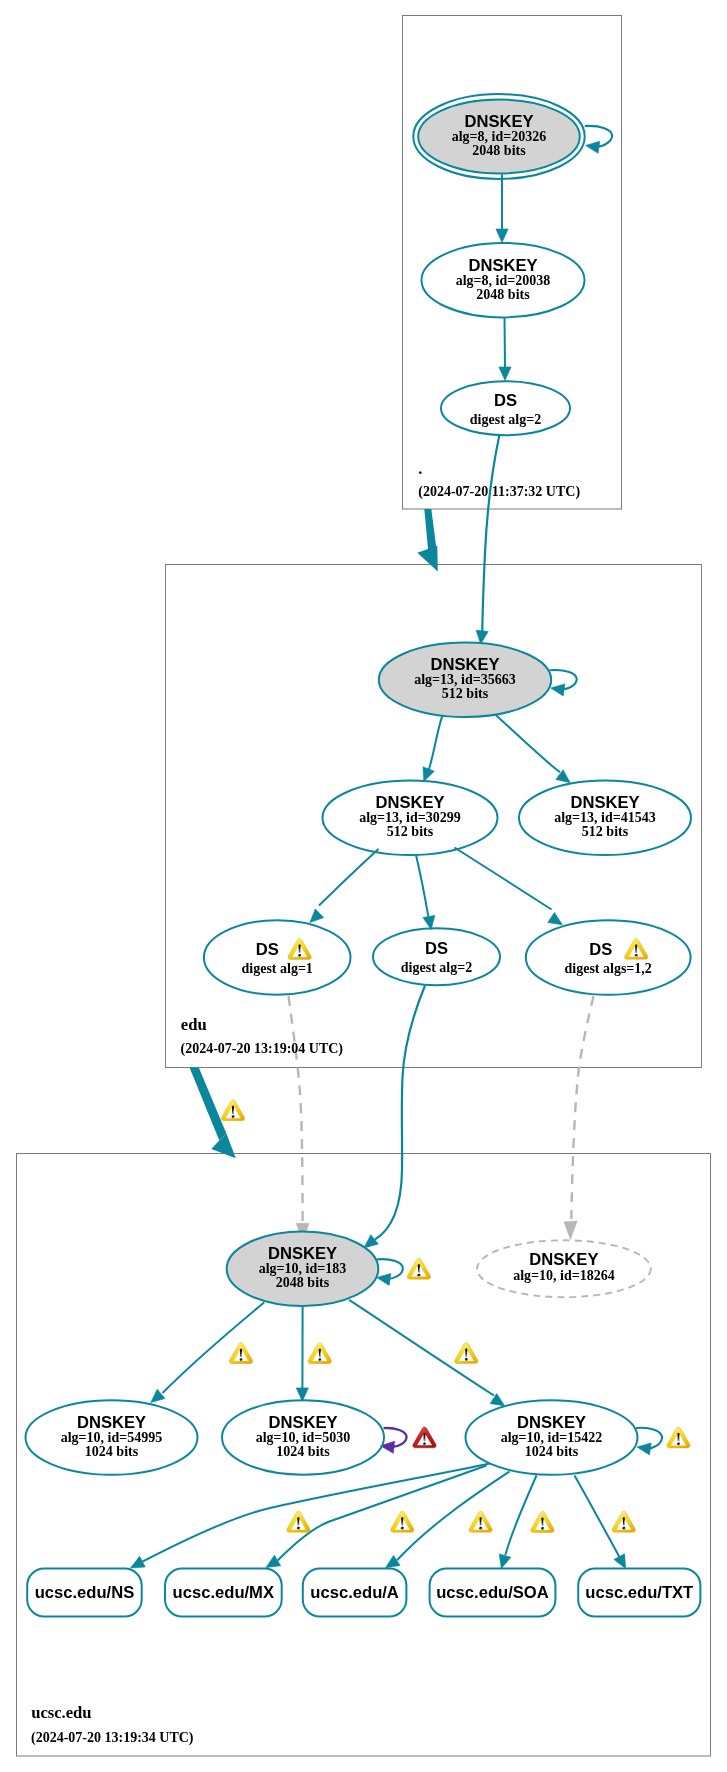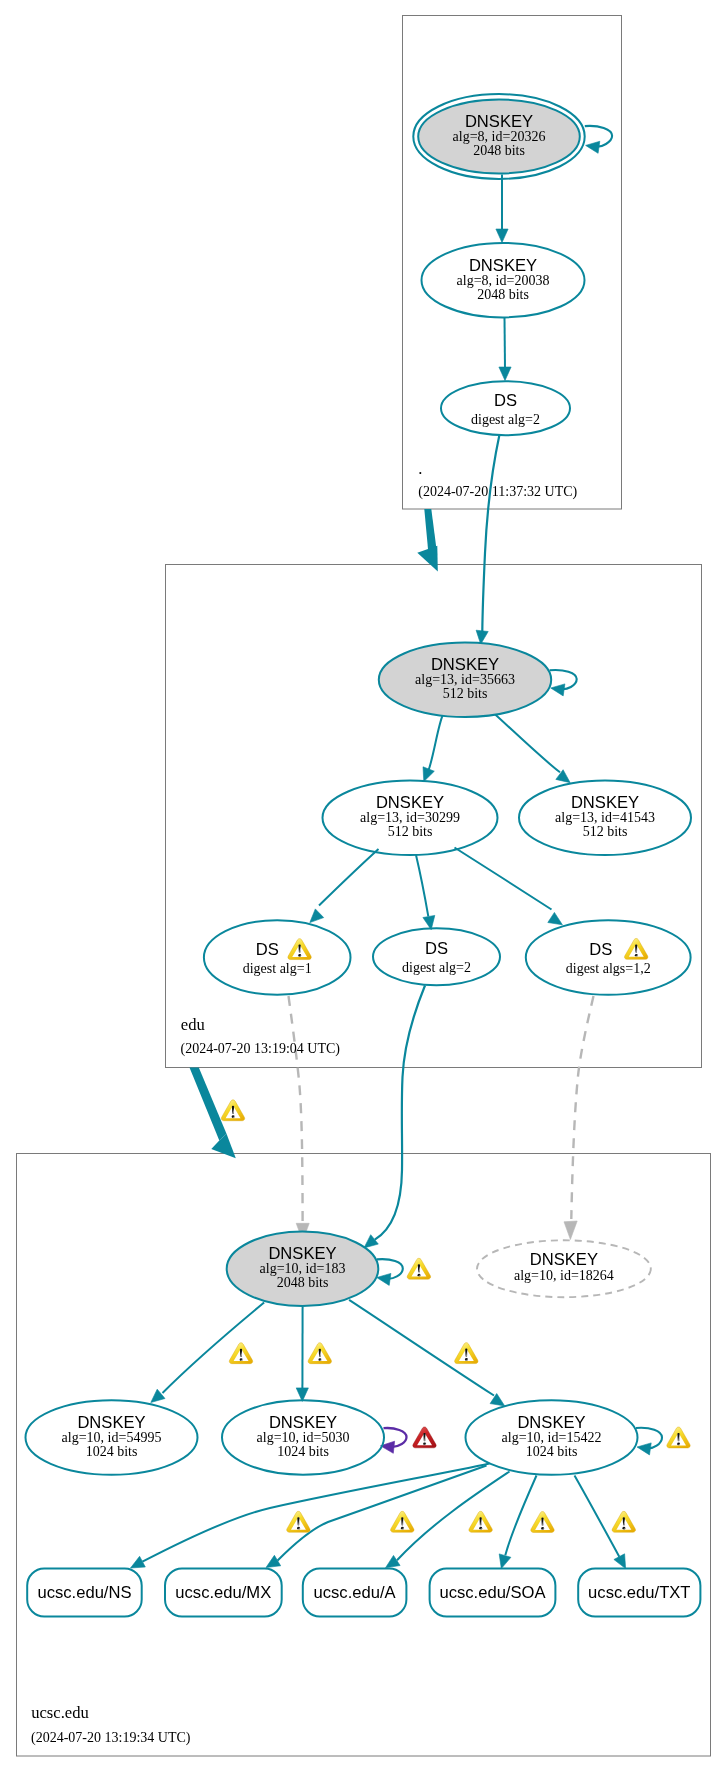--- a/index.html
+++ b/index.html
@@ -1,18 +1,18 @@
 <!DOCTYPE html>
 <html><head>
 <meta charset="utf-8">
 <title>DNSSEC Authentication Chain</title>
 <style>
   html,body{margin:0;padding:0;background:#ffffff;}
   #root{position:relative;width:727px;height:1772px;background:#fff;overflow:hidden;
-        font-family:"Liberation Sans", sans-serif;}
+        font-family:"Liberation Sans", sans-serif;font-weight:bold;}
   svg#g{display:block;position:absolute;left:0;top:0;}
   .ttl{font-family:"Liberation Sans", sans-serif;font-size:16.6px;fill:#000;}
   .sub{font-family:"Liberation Serif", serif;font-size:14px;fill:#000;}
   .zname{font-family:"Liberation Serif", serif;font-size:16.6px;fill:#000;}
   .zts{font-family:"Liberation Serif", serif;font-size:14px;fill:#000;}
 </style>
 </head>
 <body>
 
 <div id="root">

